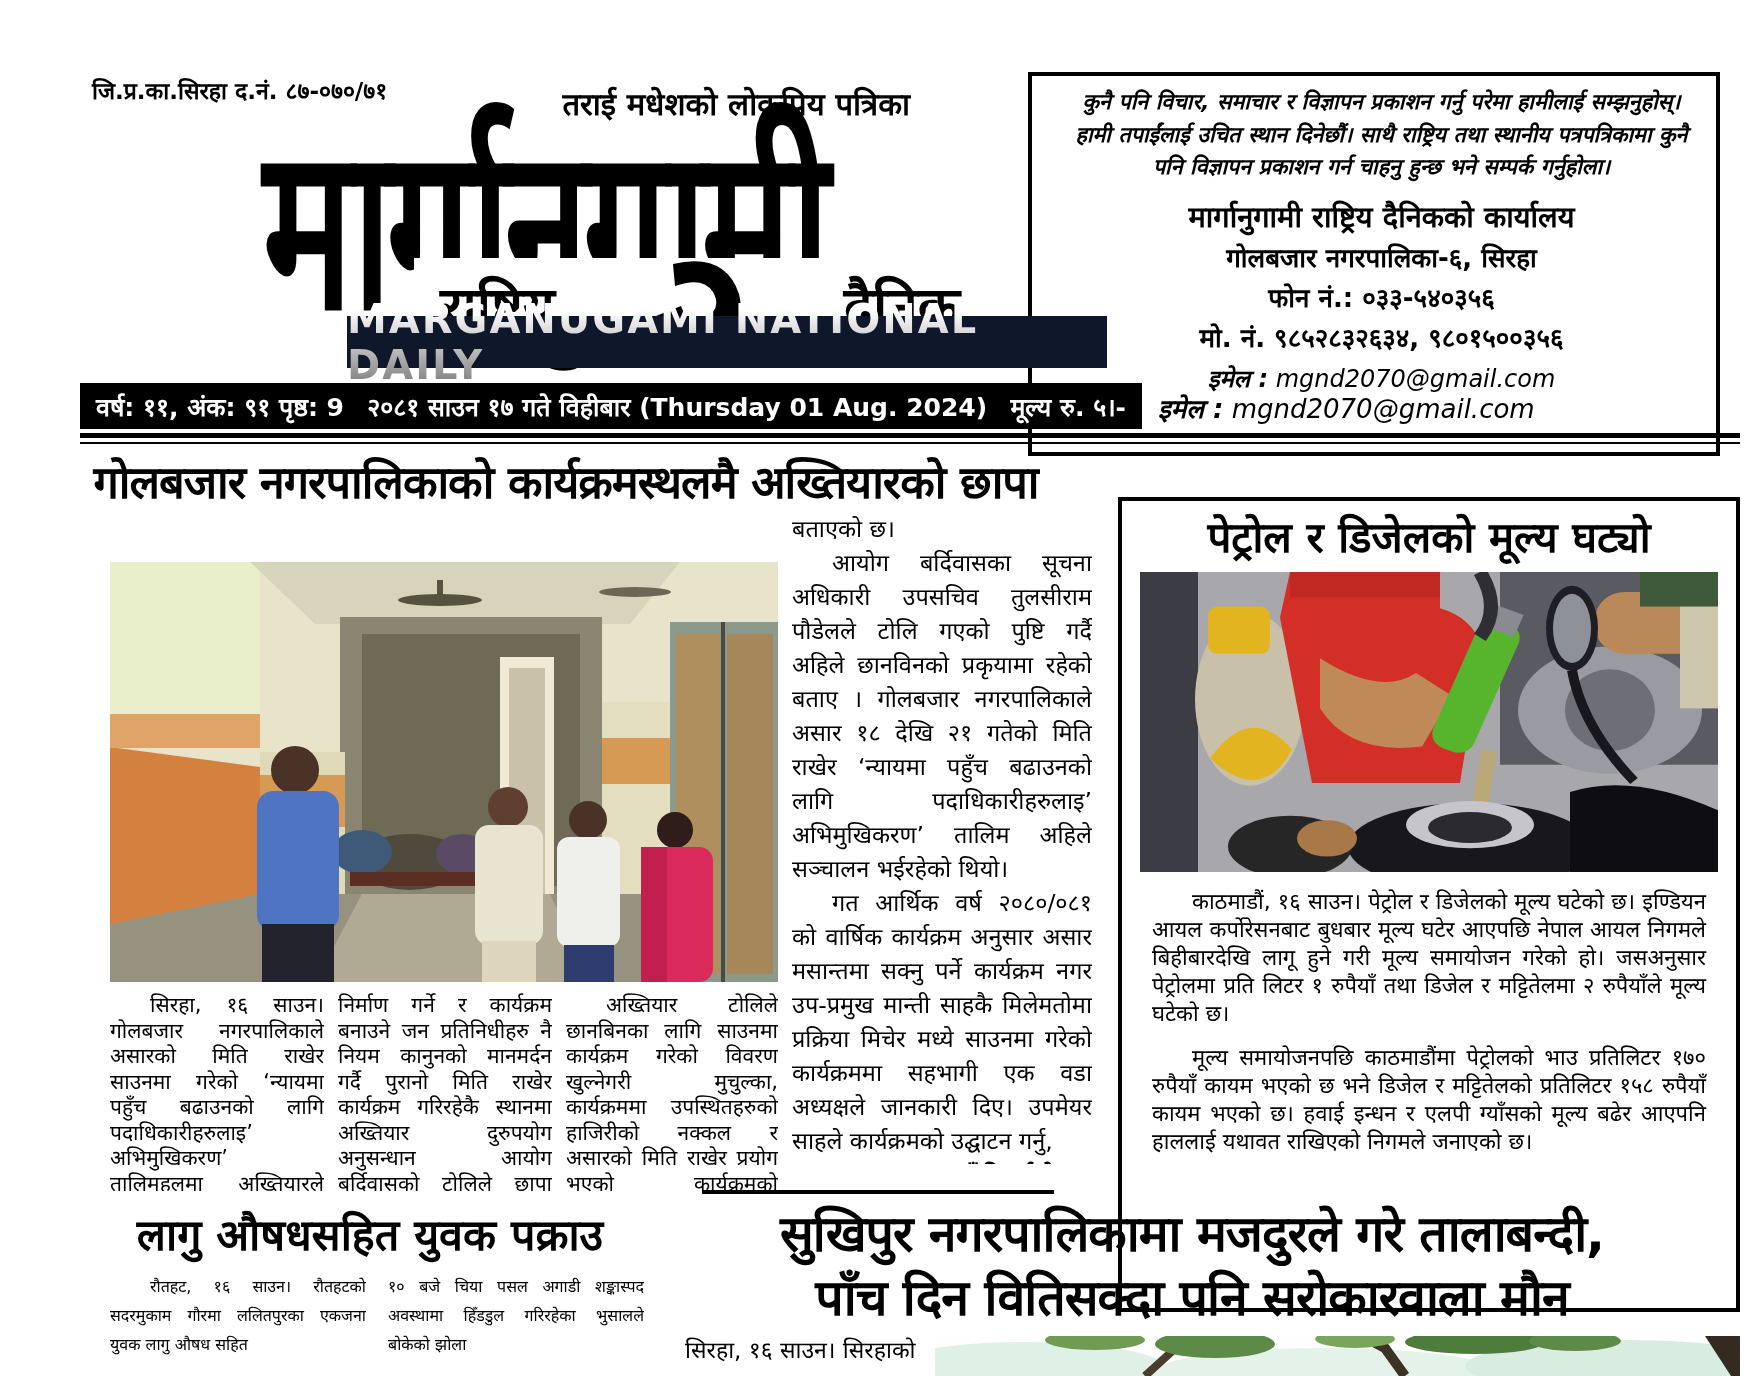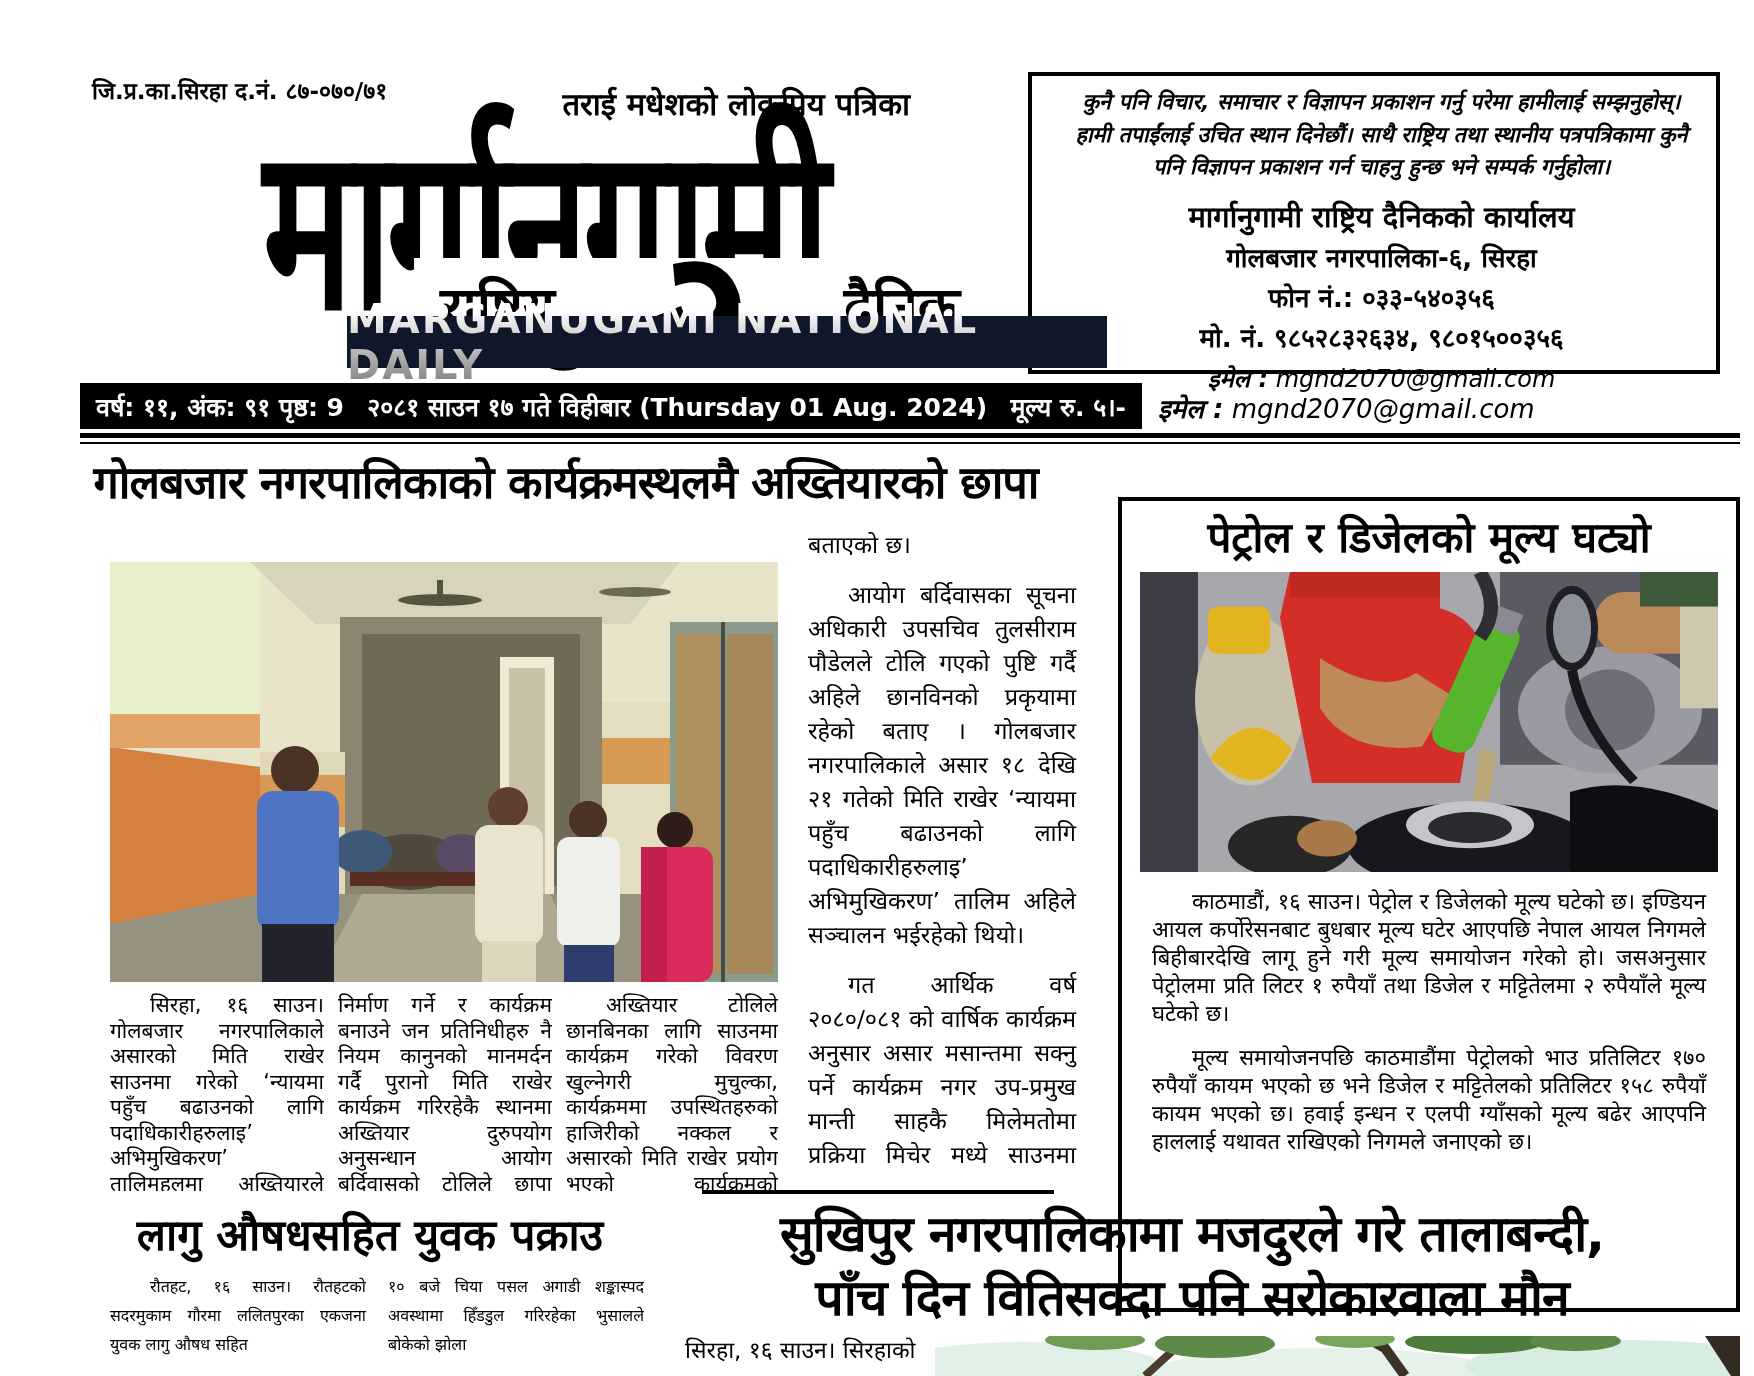--- a/index.html
+++ b/index.html
@@ -29,21 +29,21 @@
   .m-strip{
     left:347px; top:316px; width:760px; height:52px; background:#0f172a; z-index:3;
     display:flex; align-items:center; justify-content:center;
   }
   .m-eng{
     font-size:40px; font-weight:900; letter-spacing:2px;
     background:linear-gradient(180deg,#ffffff 15%,#8a8a8a 90%);
     -webkit-background-clip:text; background-clip:text; color:transparent;
   }
   .contact-box{
-    left:1028px; top:72px; width:692px; height:302px;
+    left:1028px; top:72px; width:692px; height:384px;
     border:4px solid #000; box-sizing:border-box; padding:10px 18px 6px 33px;
     text-align:center;
   }
   .contact-notice{font-size:21.5px; font-weight:bold; font-style:italic; line-height:1.52;}
   .office-title{font-size:29px; font-weight:bold; margin-top:12px;}
   .office-line{font-size:26px; font-weight:bold; margin-top:4px;}
   .office-email{font-size:24px; margin-top:6px;}
 
   
   .infobar{
@@ -60,21 +60,21 @@
   
   .lead-headline{left:92px; top:450px; width:948px; font-size:45px; font-weight:bold; letter-spacing:-1px; text-align:center; white-space:nowrap; overflow:hidden;}
   .lead-photo{left:110px; top:562px; width:668px; height:420px; overflow:hidden;}
   .newscol{font-size:21px; line-height:25.5px; overflow:hidden;}
   .lead-col{top:993px; height:198px; width:214px;}
   .lead-col-1{left:110px;}
   .lead-col-2{left:338px;}
   .lead-col-3{left:566px; width:212px;}
   .indent{text-indent:40px;}
   .lead-bodycol{left:792px; top:512px; width:300px; height:652px; font-size:23.5px; line-height:34px; overflow:hidden;}
-  .lead-bodycol p{margin:16px;}
+  .lead-bodycol p{margin:0;}
   .cont-note{text-align:right; font-weight:bold;}
 
   
   .petrol-box{
     left:1118px; top:497px; width:622px; height:815px;
     border:4px solid #000; box-sizing:border-box; overflow:hidden;
   }
   .petrol-headline{margin-top:6px; text-align:center; font-size:42px; font-weight:bold; white-space:nowrap; overflow:hidden;}
   .petrol-photo{margin:8px auto 8px auto; width:578px; height:300px; overflow:hidden;}
   .petrol-text{padding:0 14px; font-size:22px; line-height:28px;}

